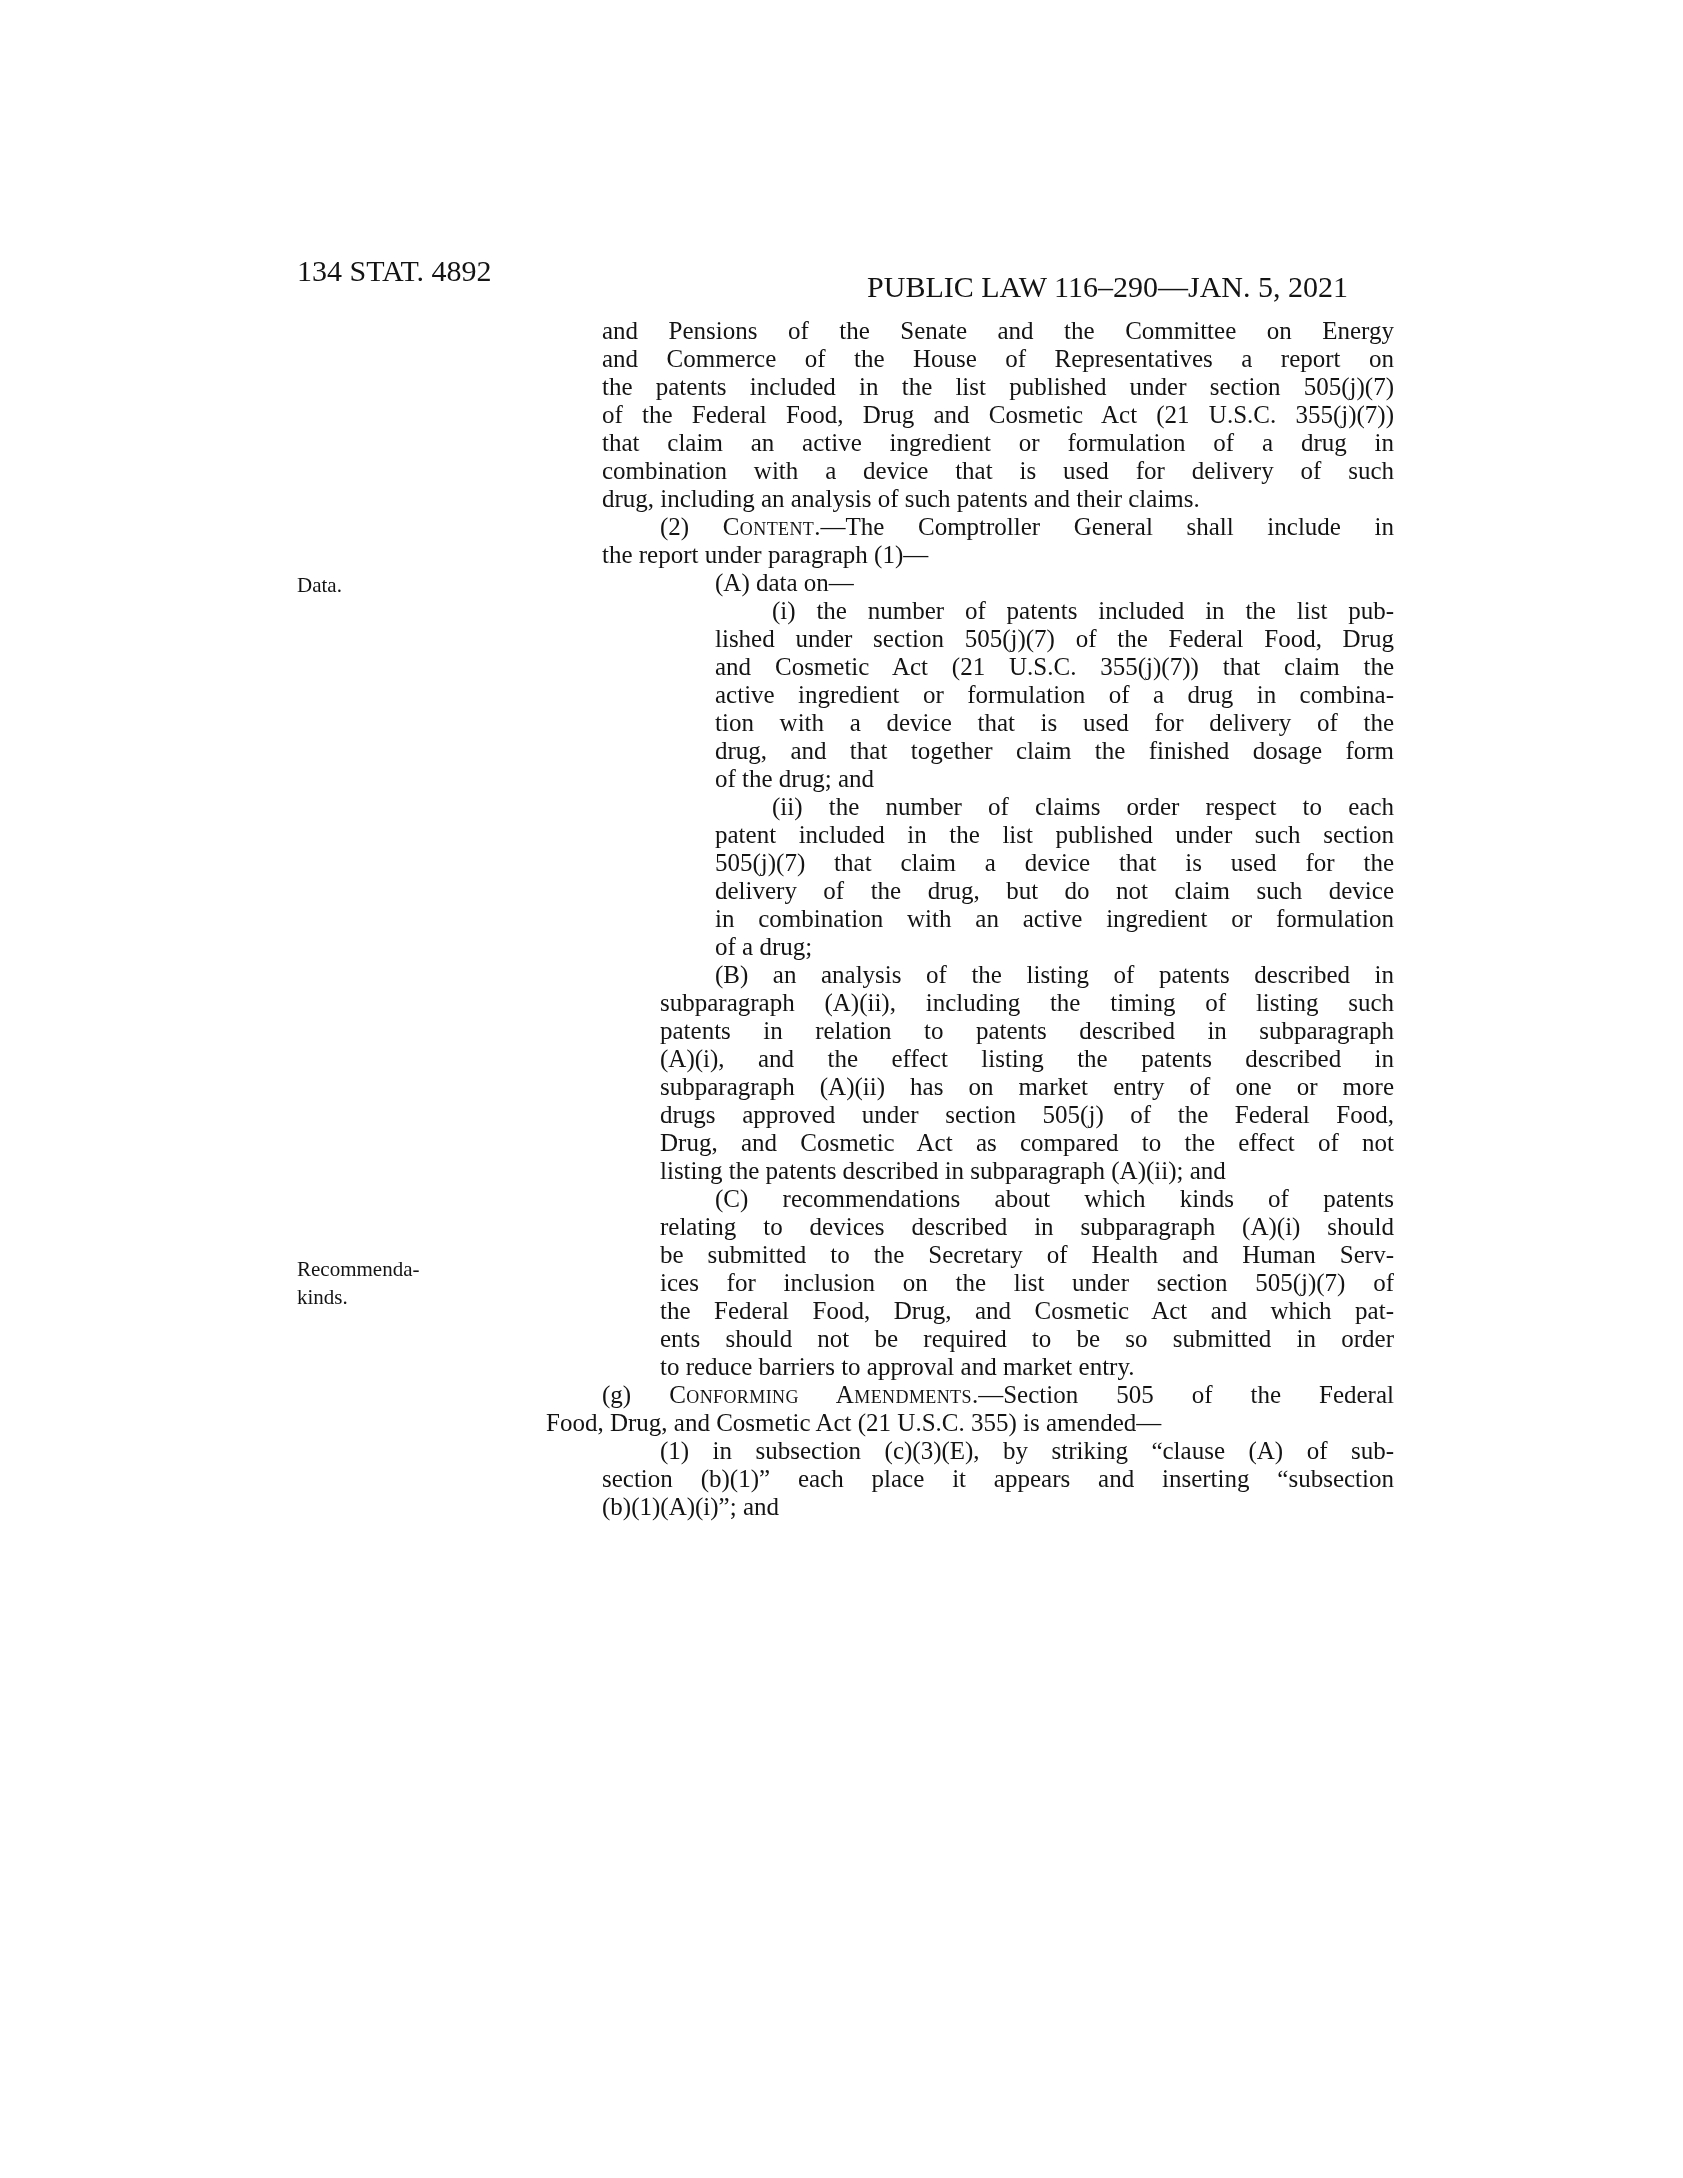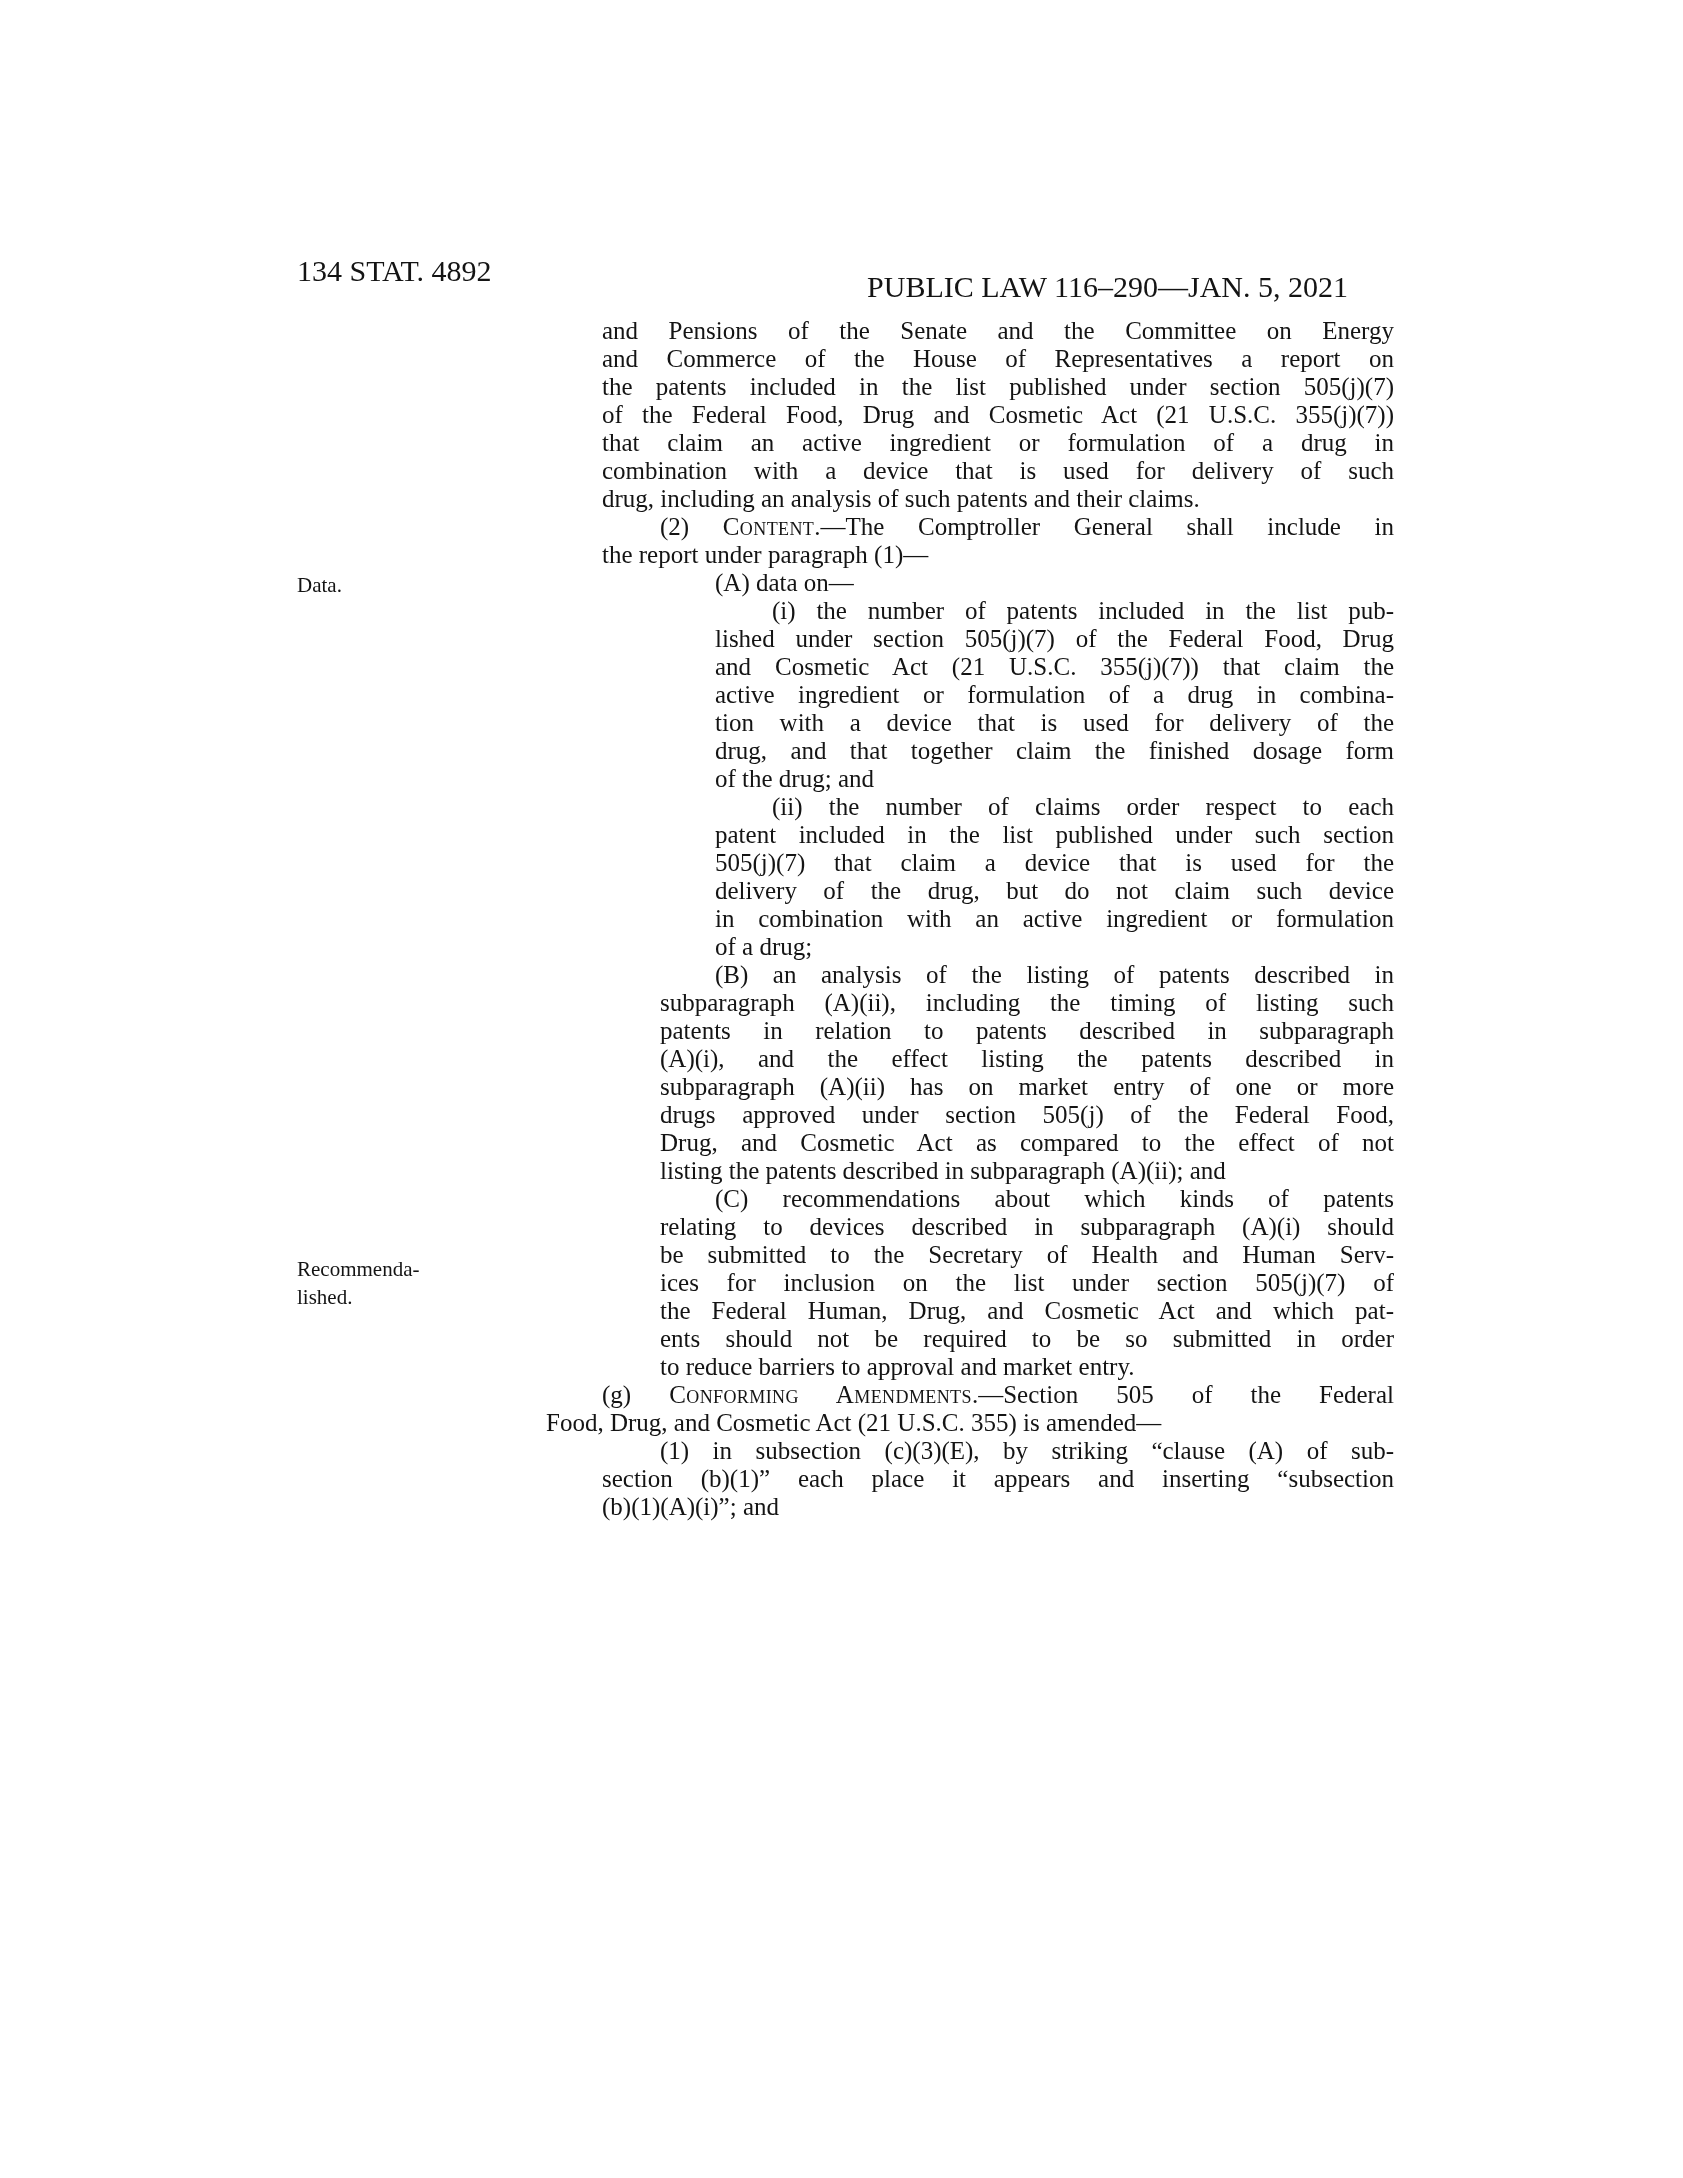--- a/index.html
+++ b/index.html
@@ -84,32 +84,32 @@
       <div class="line ind2"><span>patents in relation to patents described in subparagraph</span></div>
       <div class="line ind2"><span>(A)(i), and the effect listing the patents described in</span></div>
       <div class="line ind2"><span>subparagraph (A)(ii) has on market entry of one or more</span></div>
       <div class="line ind2"><span>drugs approved under section 505(j) of the Federal Food,</span></div>
       <div class="line ind2"><span>Drug, and Cosmetic Act as compared to the effect of not</span></div>
       <div class="line ind2 end"><span>listing the patents described in subparagraph (A)(ii); and</span></div>
       <div class="line ind3"><span>(C) recommendations about which kinds of patents</span></div>
       <div class="line ind2"><span>relating to devices described in subparagraph (A)(i) should</span></div>
       <div class="line ind2"><span>be submitted to the Secretary of Health and Human Serv-</span></div>
       <div class="line ind2"><span>ices for inclusion on the list under section 505(j)(7) of</span></div>
-      <div class="line ind2"><span>the Federal Human, Drug, and Cosmetic Act and which pat-</span></div>
+      <div class="line ind2"><span>the Federal Food, Drug, and Cosmetic Act and which pat-</span></div>
       <div class="line ind2"><span>ents should not be required to be so submitted in order</span></div>
       <div class="line ind2 end"><span>to reduce barriers to approval and market entry.</span></div>
       <div class="line ind1"><span>(g) </span><span class="sc">Conforming Amendments</span><span>.—Section 505 of the Federal</span></div>
       <div class="line ind0 end"><span>Food, Drug, and Cosmetic Act (21 U.S.C. 355) is amended—</span></div>
       <div class="line ind2"><span>(1) in subsection (c)(3)(E), by striking “clause (A) of sub-</span></div>
       <div class="line ind1"><span>section (b)(1)” each place it appears and inserting “subsection</span></div>
       <div class="line ind1 end"><span>(b)(1)(A)(i)”; and</span></div>
     </div>
   <div id="notes-root">
       <div class="margin-note" style="top: 571px;">
         <div>Data.</div>
       </div>
       <div class="margin-note" style="top: 1211px; margin-top: 44px;">
         <div>Recommenda-</div>
-        <div>lished.</div>
+        <div>kinds.</div>
       </div>
     </div>
 </div>
 
 
 </body></html>

